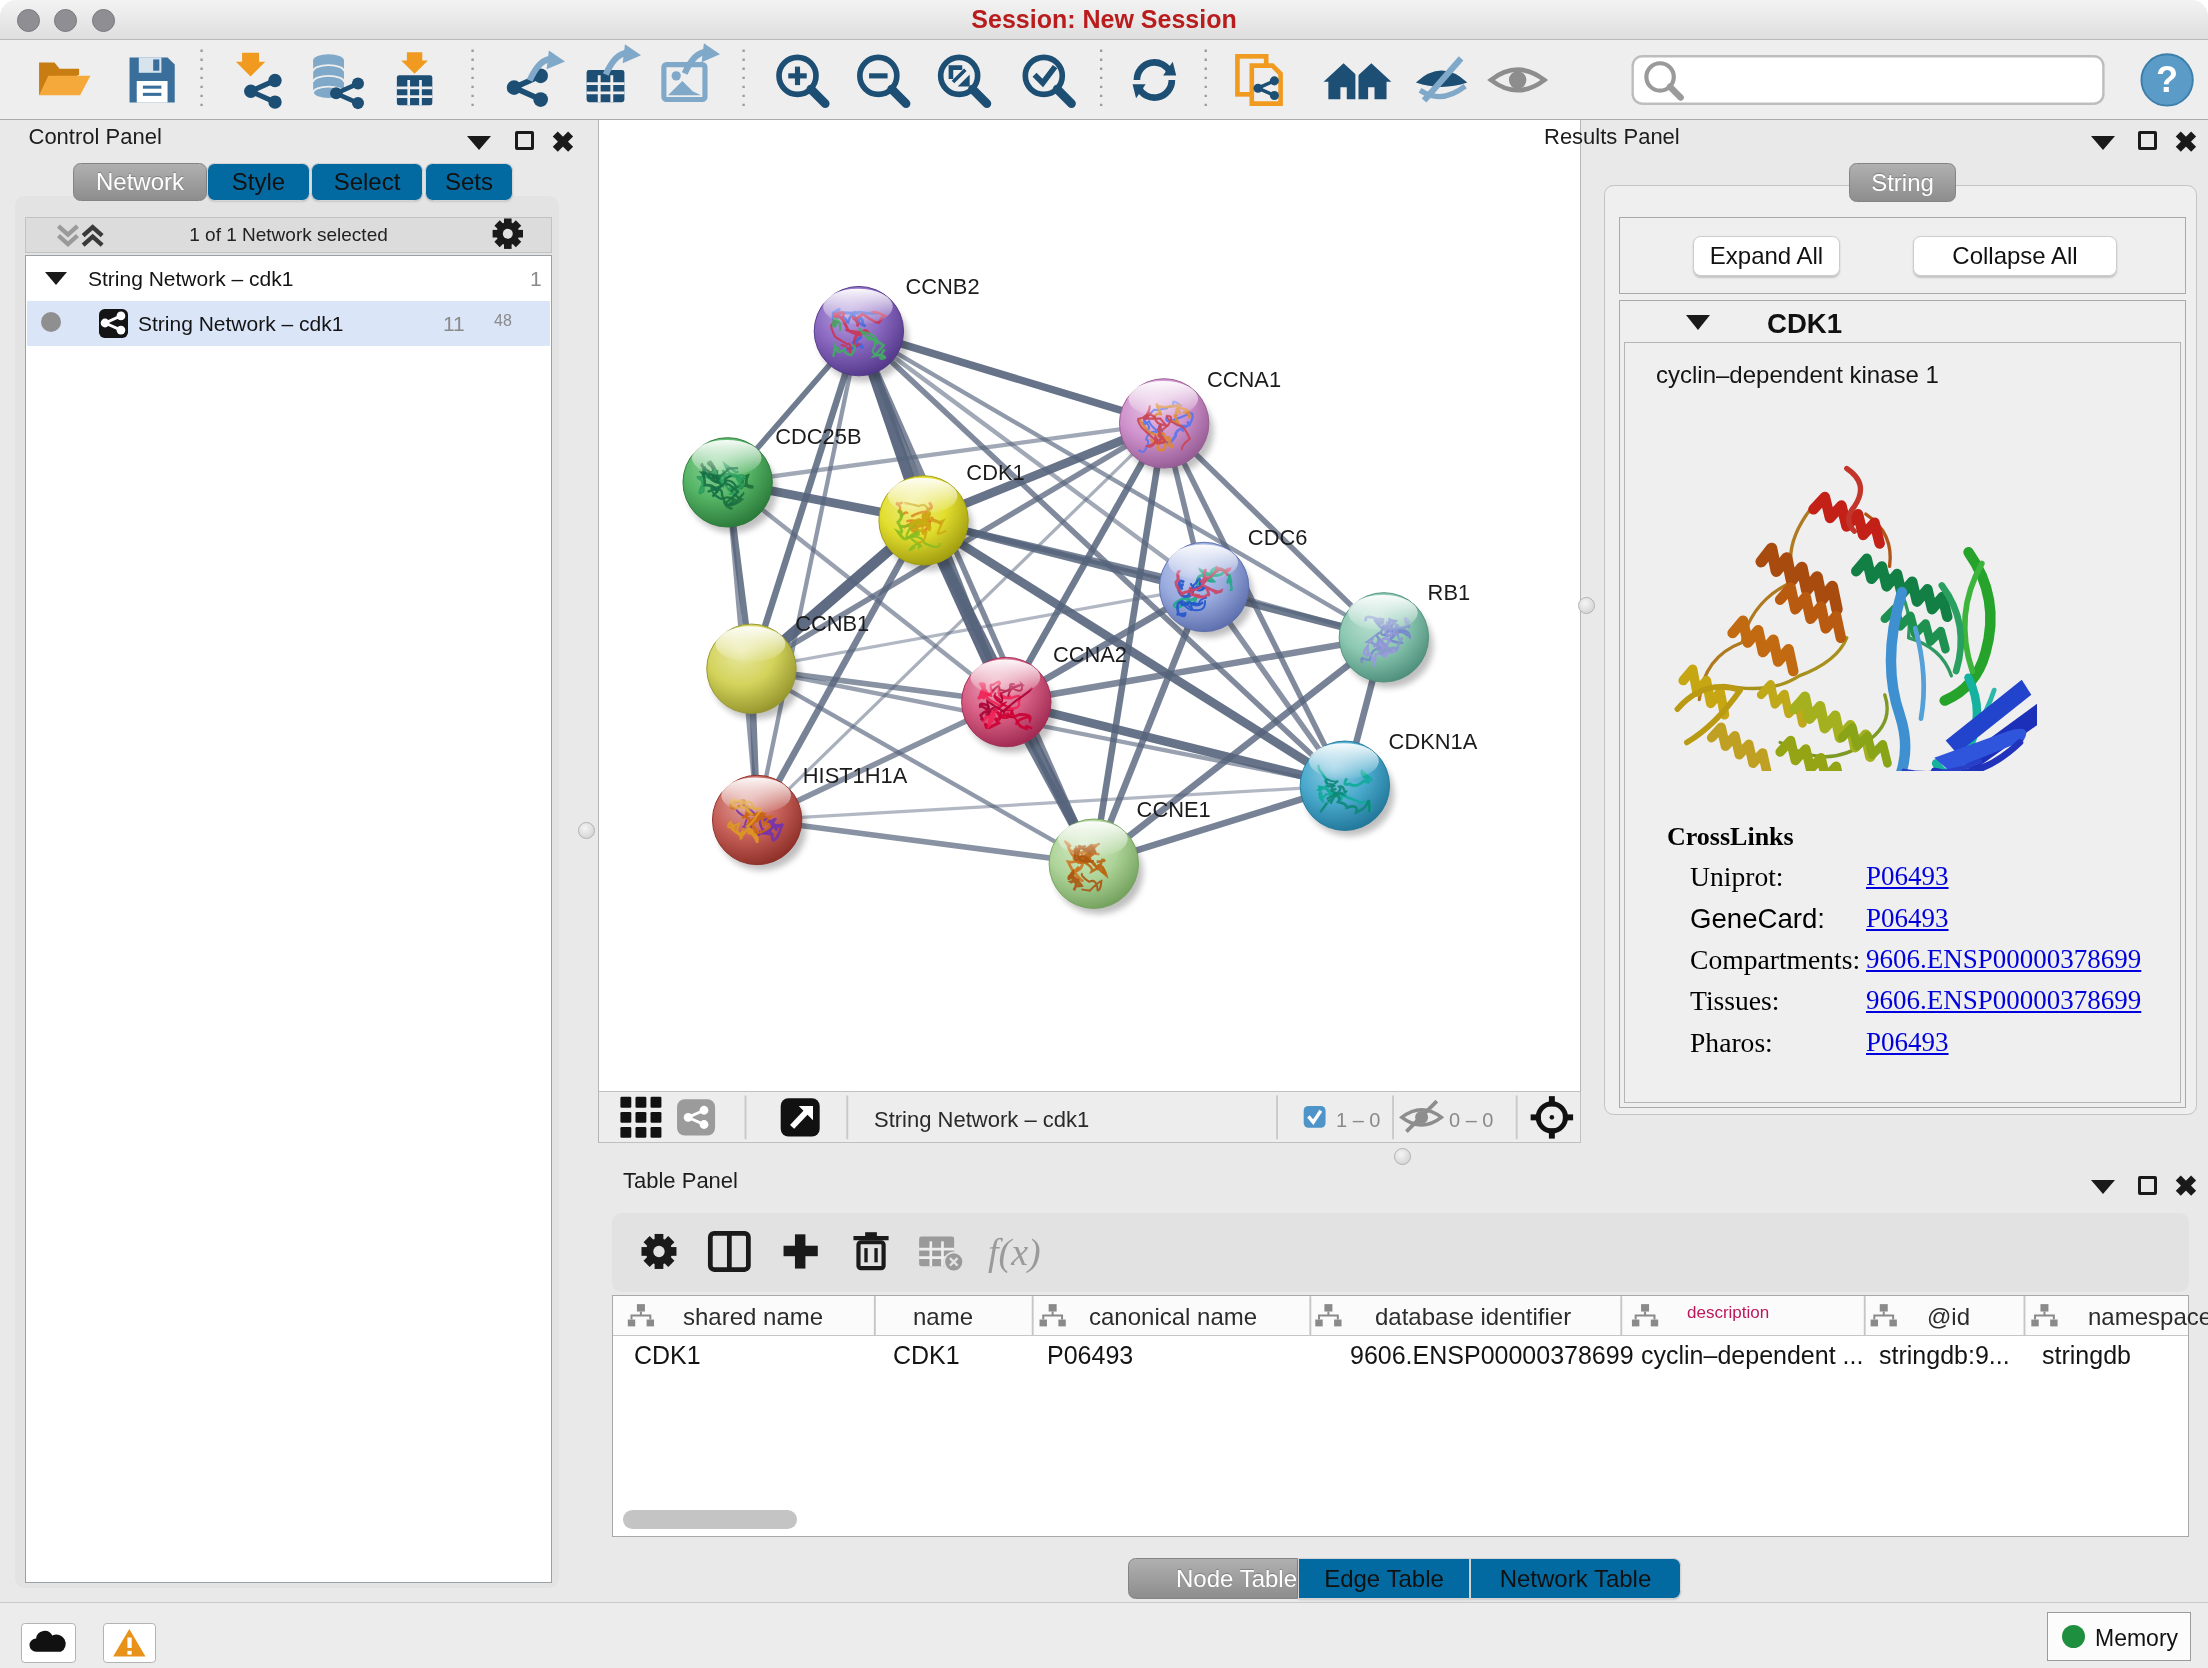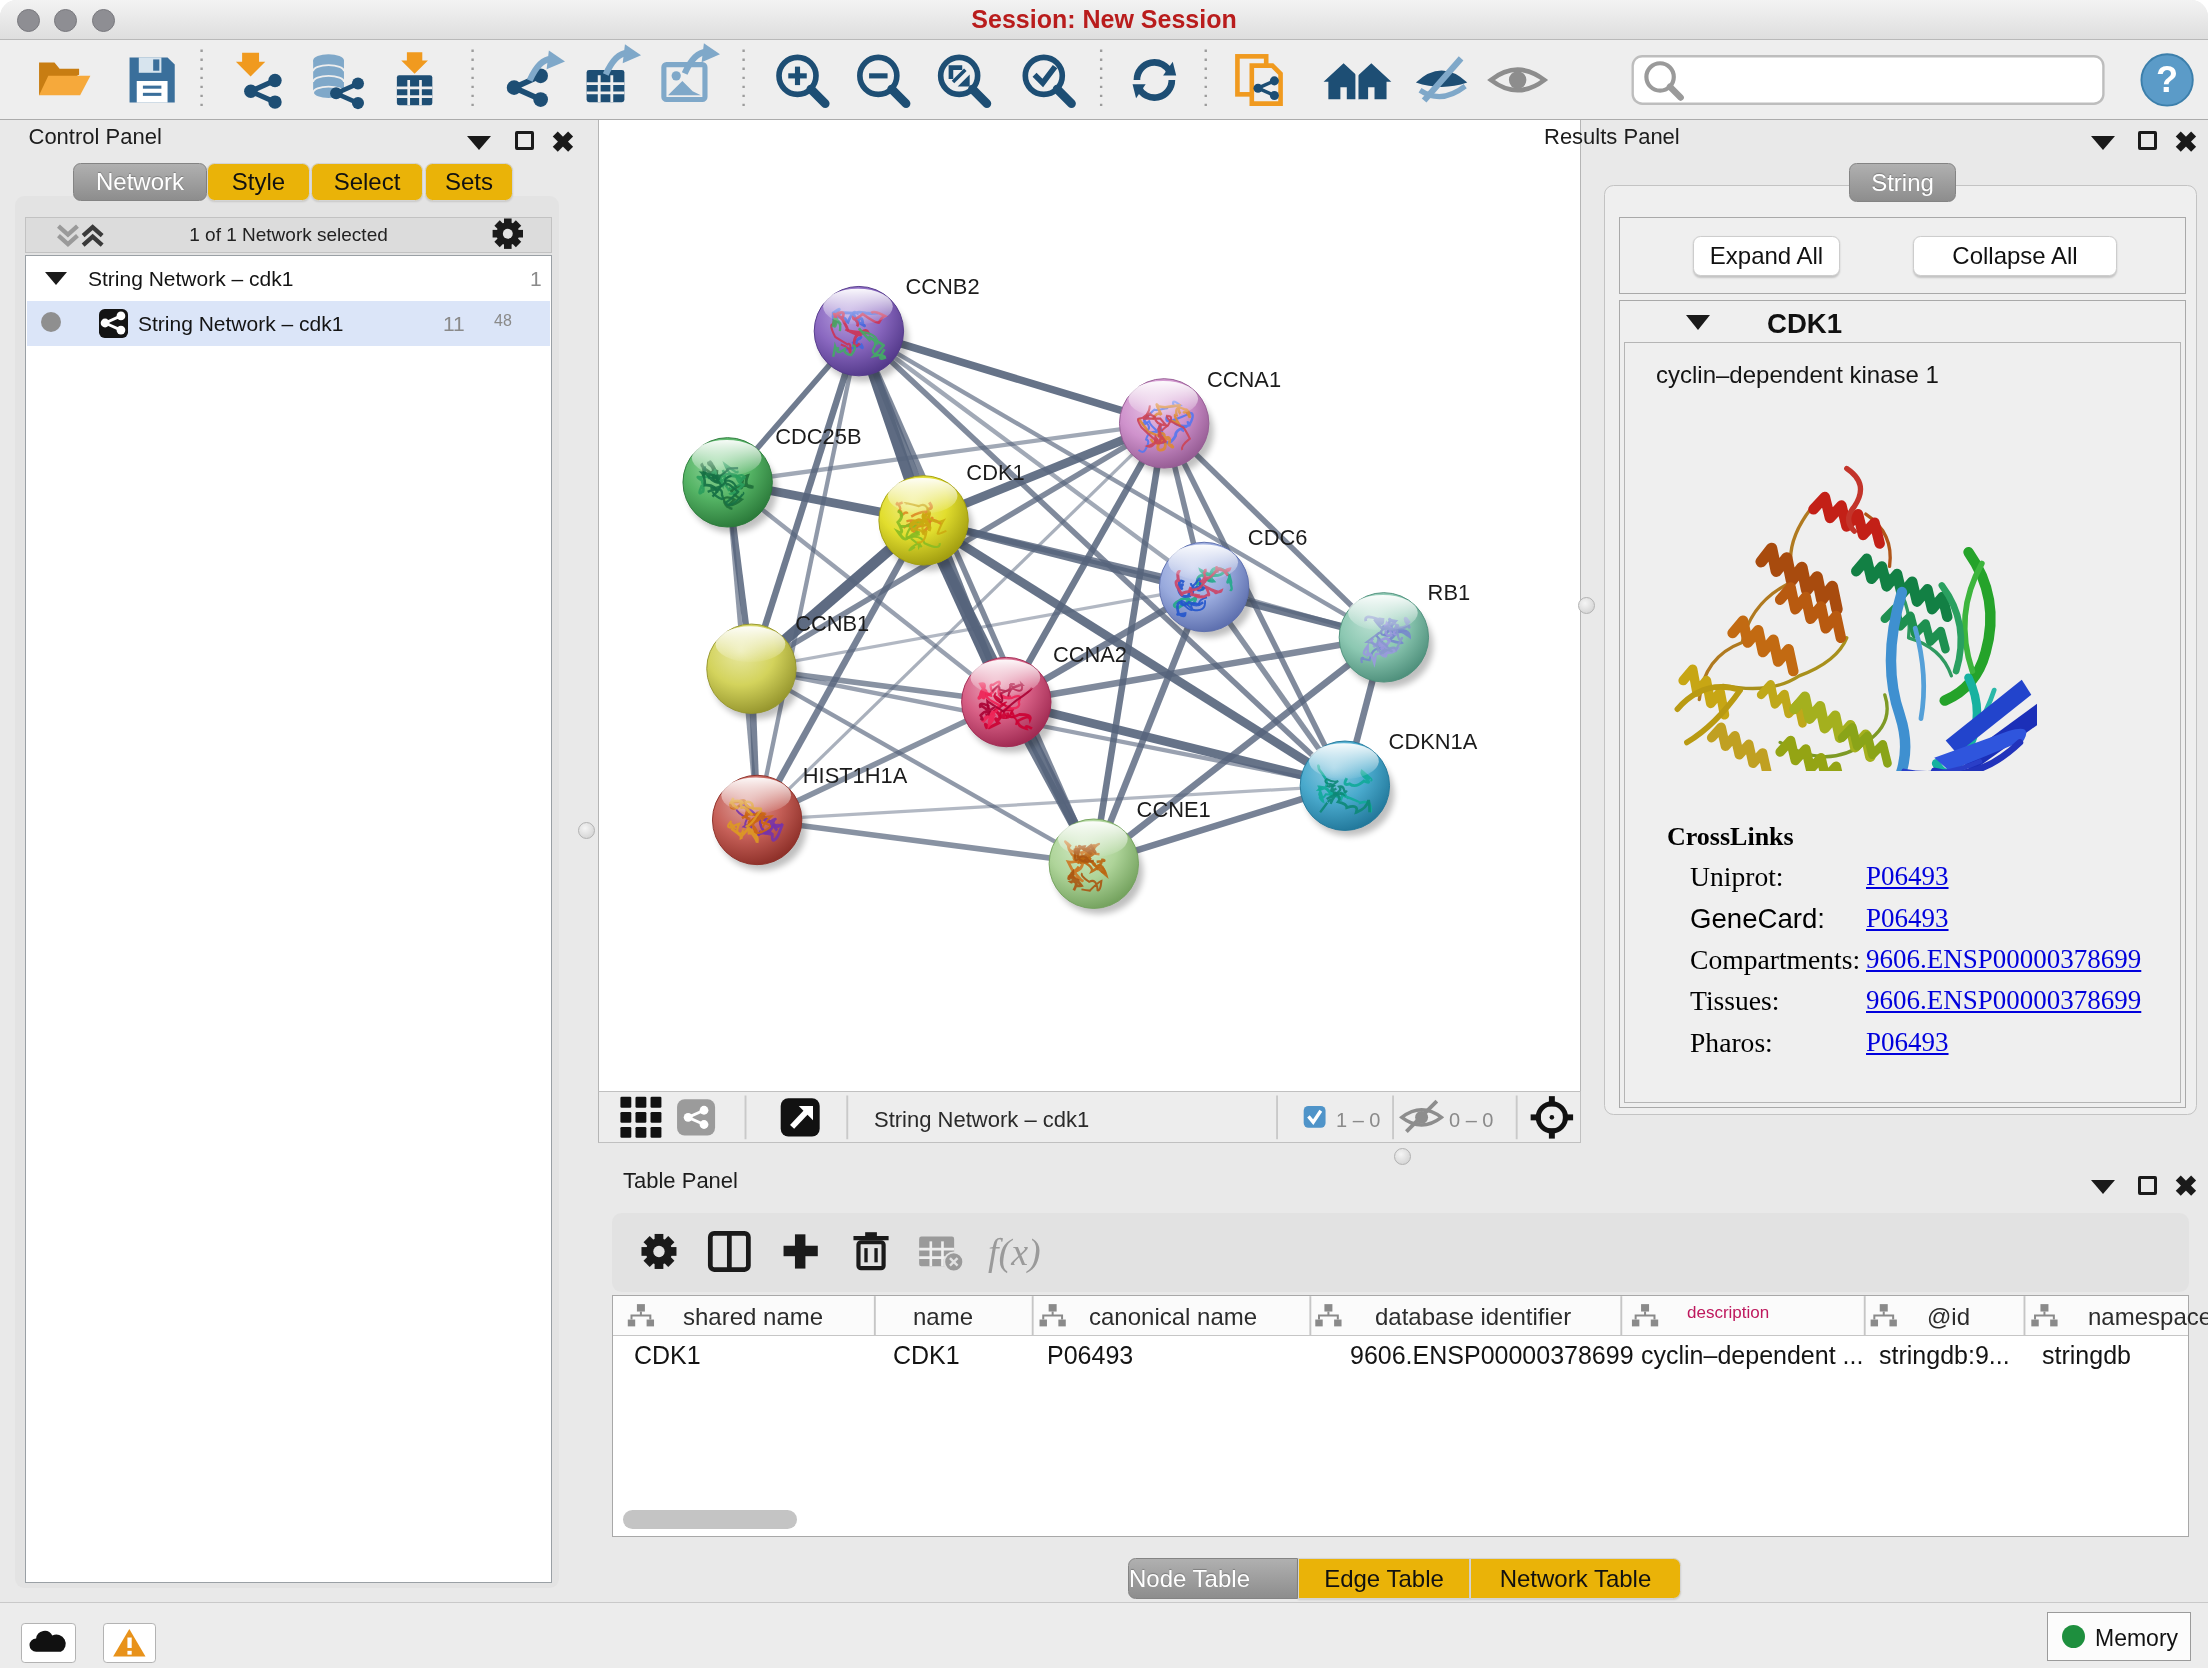--- a/index.html
+++ b/index.html
@@ -1,18 +1,18 @@
 <!DOCTYPE html>
 <html style="font-size:15px"><head><meta charset="utf-8"><style>
 * { margin:0; padding:0; box-sizing:border-box; }
 html,body { width:2208px; height:1668px; font-family:"Liberation Sans", sans-serif; background:#ffffff; overflow:hidden; }
 #win { position:absolute; left:0; top:0; width:2208px; height:1668px; background:#e9e9e9; border-radius:17px 17px 0 0; }
 .abs { position:absolute; }
 .tab-sel { background:linear-gradient(#b0b0b0,#8d8d8d); color:#ffffff; border:1px solid #848484; text-shadow:0 -1px 1px rgba(0,0,0,0.25); }
-.tab-un { background:#eab308; color:#111111; border:1px solid #d4d4d4; box-shadow:0 1px 1.9px rgba(0,0,0,0.12); }
+.tab-un { background:#0369a1; color:#111111; border:1px solid #d4d4d4; box-shadow:0 1px 1.9px rgba(0,0,0,0.12); }
 .ptitle { font-size:22px; color:#1c1c1c; }
 .btn { background:#ffffff; border:1px solid #cdcdcd; border-radius:7.6px; box-shadow:0 1.4px 1.9px rgba(0,0,0,0.18); font-size:24px; color:#111; text-align:center; }
 </style></head><body>
 <div id="win">
 
 <div class="abs" style="left:0;top:0;width:2208px;height:40px;background:linear-gradient(#f3f3f3,#dedede);border-bottom:1.4px solid #b9b9b9;border-radius:17px 17px 0 0"></div>
 <div class="abs" style="left:17px;top:8.6px;width:23px;height:23px;border-radius:50%;background:#8e8e93;border:1px solid #79797e"></div>
 <div class="abs" style="left:54px;top:8.6px;width:23px;height:23px;border-radius:50%;background:#8e8e93;border:1px solid #79797e"></div>
 <div class="abs" style="left:92px;top:8.6px;width:23px;height:23px;border-radius:50%;background:#8e8e93;border:1px solid #79797e"></div>
 <div class="abs" style="left:0;top:4.8px;width:2208px;text-align:center;font-size:25px;font-weight:bold;color:#b91c1c">Session: New Session</div>
@@ -671,21 +671,21 @@
     <div class="abs" style="left:1690px;top:1027px;font-size:27.6px;color:#000;font-family:'Liberation Serif',serif">Pharos:</div>
     <div class="abs" style="left:1866px;top:1027px;font-size:27px;color:#0000dd;text-decoration:underline;font-family:'Liberation Serif',serif">P06493</div>
 <div class="abs ptitle" style="left:623px;top:1168px">Table Panel</div>
 <div style="position:absolute;left:2091px;top:1177px;width:0;height:0;border-left:12.4px solid transparent;border-right:12.4px solid transparent;border-top:14.3px solid #1a1a1a;margin-top:2.9px"></div>
     <div style="position:absolute;left:2138px;top:1176px;width:19px;height:19px;border:3.3px solid #1a1a1a;border-radius:1.9px"></div>
     <div style="position:absolute;left:2174px;top:1170px;font-size:28.5px;font-weight:bold;color:#1a1a1a">✖</div>
 <div class="abs" style="left:612px;top:1213px;width:1577px;height:79px;background:#e2e2e2;border-radius:9.5px"></div>
 <div class="abs" style="left:612px;top:1295px;width:1577px;height:242px;background:#ffffff;border:1.4px solid #a8a8a8"></div>
 <div class="abs" style="left:613px;top:1296px;width:1575px;height:40px;background:#fbfbfb;border-bottom:1.4px solid #c6c6c6"></div>
 <div class="abs" style="left:623px;top:1510px;width:174px;height:19px;background:#c4c4c4;border-radius:9.5px"></div>
-<div class="abs tab-sel" style="left:1128px;top:1558px;width:170px;height:41px;font-size:24px;text-align:left;line-height:39px;border-radius:7.6px 0 0 7.6px">Node Table</div>
+<div class="abs tab-sel" style="left:1128px;top:1558px;width:170px;height:41px;font-size:24px;text-align:right;line-height:39px;border-radius:7.6px 0 0 7.6px">Node Table</div>
 <div class="abs tab-un" style="left:1298px;top:1558px;width:172px;height:41px;font-size:24px;text-align:center;line-height:39px">Edge Table</div>
 <div class="abs tab-un" style="left:1470px;top:1558px;width:211px;height:41px;font-size:24px;text-align:center;line-height:39px;border-radius:0 7.6px 7.6px 0">Network Table</div>
 <svg width="2208" height="1668" viewBox="0 0 2322 1754" style="position:absolute;left:0;top:0;pointer-events:none" xmlns="http://www.w3.org/2000/svg">
       <rect x="702.1999999999999" y="1311.4" width="9.200000000000001" height="9.200000000000001" fill="#1a1a1a" transform="rotate(0.0 706.8 1316.0)"></rect>
       <rect x="698.1580735803743" y="1321.1580735803745" width="9.200000000000001" height="9.200000000000001" fill="#1a1a1a" transform="rotate(45.0 702.7580735803743 1325.7580735803745)"></rect>
       <rect x="688.4" y="1325.2" width="9.200000000000001" height="9.200000000000001" fill="#1a1a1a" transform="rotate(90.0 693.0 1329.8)"></rect>
       <rect x="678.6419264196256" y="1321.1580735803745" width="9.200000000000001" height="9.200000000000001" fill="#1a1a1a" transform="rotate(135.0 683.2419264196257 1325.7580735803745)"></rect>
       <rect x="674.6" y="1311.4" width="9.200000000000001" height="9.200000000000001" fill="#1a1a1a" transform="rotate(180.0 679.2 1316.0)"></rect>
       <rect x="678.6419264196256" y="1301.6419264196256" width="9.200000000000001" height="9.200000000000001" fill="#1a1a1a" transform="rotate(225.0 683.2419264196257 1306.2419264196255)"></rect>
       <rect x="688.4" y="1297.6000000000001" width="9.200000000000001" height="9.200000000000001" fill="#1a1a1a" transform="rotate(270.0 693.0 1302.2)"></rect>

